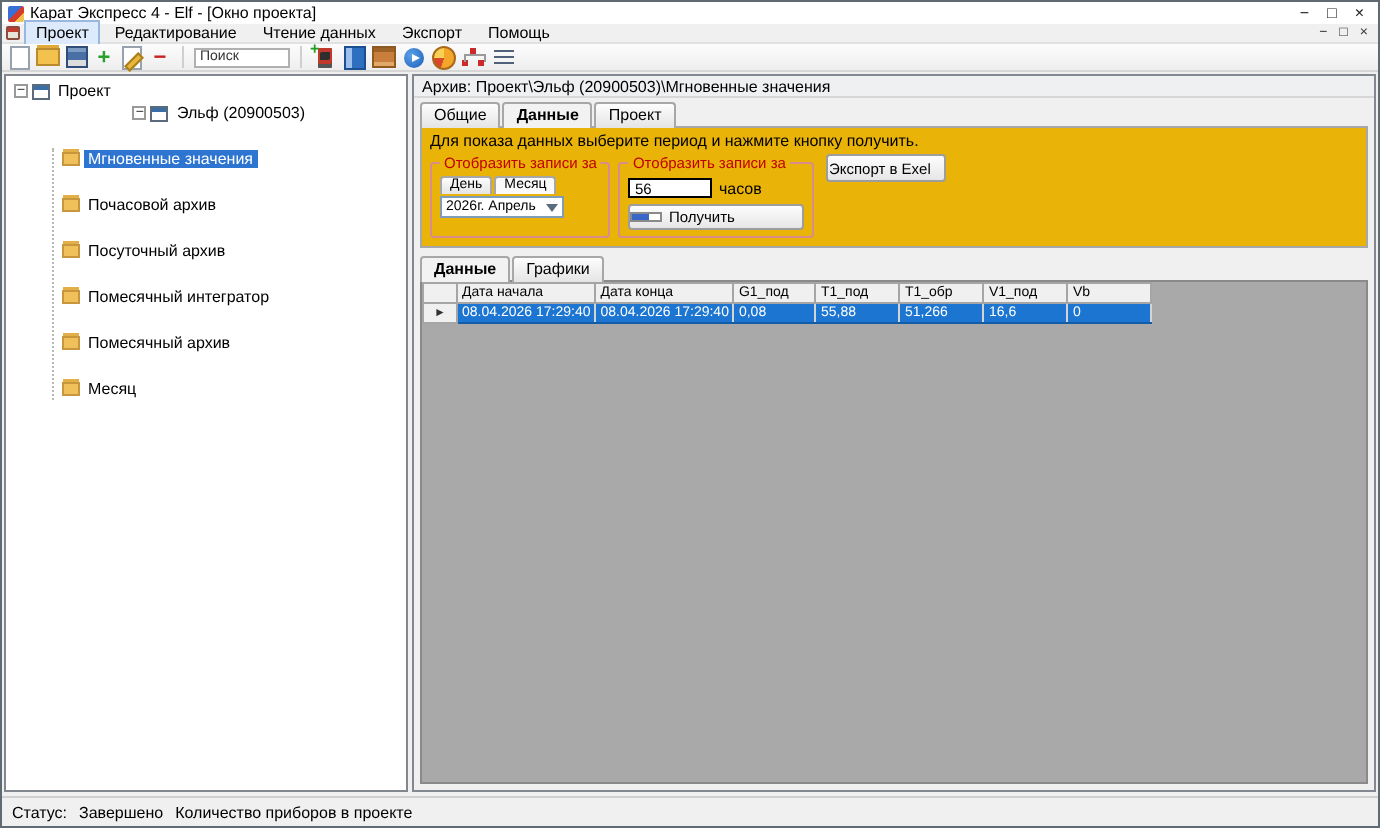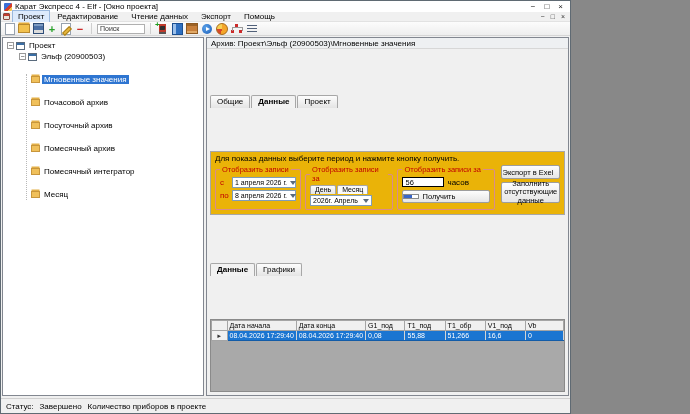--- a/index.html
+++ b/index.html
@@ -1,18 +1,18 @@
 <!DOCTYPE html>
 <html><head>
 <meta charset="utf-8">
 <style>
   * { box-sizing: border-box; margin: 0; padding: 0; }
   html,body { width:690px; height:414px; overflow:hidden; }
   body { font-family:"Liberation Sans", sans-serif; font-size:8px; color:#000; background:#888; }
-  .window { width:571px; height:414px; display:flex; flex-direction:column; background:#f0f0f0; border:1px solid #5f6a73; }
+  .window { width:690px; height:414px; display:flex; flex-direction:column; background:#f0f0f0; border:1px solid #5f6a73; }
 
   
   .titlebar { height:11px; background:#fff; display:flex; align-items:center; gap:3px; padding:0 3px; flex:0 0 auto; }
   .app-icon { width:8px; height:8px; background:linear-gradient(135deg,#3a6fd8 0 45%,#d43b2a 45% 70%,#f2c14e 70% 100%); border-radius:1px; flex:0 0 auto; }
   .title-text { font-size:8px; white-space:nowrap; }
   .win-controls { margin-left:auto; display:flex; gap:9px; padding-right:4px; color:#222; }
   .win-controls span { font-size:8px; line-height:8px; cursor:default; }
 
   
   .menubar { height:10px; display:flex; align-items:center; gap:2px; padding:0 2px; background:#f0f0f0; border-bottom:1px solid #e2e2e2; flex:0 0 auto; }
@@ -43,31 +43,31 @@
   .i-read-data::after { content:""; position:absolute; left:5px; top:4px; border-left:4px solid #fff; border-top:2px solid transparent; border-bottom:2px solid transparent; }
   .i-pie-chart::before { content:""; width:10px; height:10px; border-radius:50%; background:conic-gradient(#f4a62a 0 55%, #d9482b 55% 75%, #f7d154 75% 100%); border:1px solid #a86a1a; }
   .i-network-tree::before { content:""; position:absolute; top:1px; left:4px; width:3px; height:3px; background:#cc2a2a; box-shadow:-4px 6px 0 #cc2a2a, 4px 6px 0 #cc2a2a; }
   .i-network-tree::after { content:""; position:absolute; top:4px; left:1px; width:9px; height:3px; border:1px solid #9a9a9a; border-bottom:none; }
   .i-data-list::before { content:""; width:10px; height:8px; background:repeating-linear-gradient(#51617a 0 1px, transparent 1px 3px); }
 
   
   .main { flex:1; display:flex; gap:2px; padding:1px 1px 2px; min-height:0; }
   .tree-panel { width:202px; flex:0 0 auto; background:#fff; border:1px solid #828790; padding:2px 1px; overflow:hidden; }
   .tnode { height:11px; display:flex; align-items:center; gap:2px; white-space:nowrap; }
-  .lvl0 { padding-left:3px; } .lvl1 { padding-left:15px; }
+  .lvl0 { padding-left:3px; } .lvl1 { padding-left:15px;justify-content:center; }
   #tree-children { margin-left:22px; border-left:1px dotted #b8b8b8; }
   #tree-children .tnode { padding-left:4px;margin-top:12px; }
   .expander { width:7px; height:7px; border:1px solid #999; background:#fff; font-size:7px; line-height:5px; text-align:center; color:#333; flex:0 0 auto; }
   .ticon { flex:0 0 auto; }
   .ticon.win { width:9px; height:8px; background:#fff; border:1px solid #5a6b7d; box-shadow:inset 0 2px 0 #3a6ea5; }
   .ticon.folder { width:9px; height:7px; background:#f0c05a; border:1px solid #c8963c; box-shadow:0 -2px 0 -0.5px #e3af47; }
   .tlabel { padding:0 2px; }
   .tlabel.sel { background:#2e75d1; color:#fff; }
 
-  .right-panel { flex:1; display:flex; flex-direction:column; border:1px solid #828790; background:#f0f0f0; min-width:0;gap:44px; }
+  .right-panel { flex:1; display:flex; flex-direction:column; border:1px solid #828790; background:#f0f0f0; min-width:0; }
   .archive-header { height:11px; line-height:11px; padding:0 4px; background:#eef0f2; border-bottom:1px solid #d7d7d7; white-space:nowrap; overflow:hidden; }
 
   .tabs { display:flex; gap:1px; padding:2px 3px 0; position:relative; z-index:1; flex:0 0 auto; }
   .tab { border:1px solid #a7a7a7; border-bottom:none; background:linear-gradient(#fdfdfd,#e4e4e4); padding:1px 6px; border-radius:2px 2px 0 0; margin-bottom:-1px; cursor:default; }
   .tab.active { background:#f2f2f2; font-weight:bold; padding-bottom:2px; }
 
   .tab-page { border:1px solid #a7a7a7; margin:0 3px; padding:2px 4px 4px; background:#eab308; flex:0 0 auto; }
   .instruction { margin-bottom:2px; }
   .groups-row { display:flex; gap:4px; align-items:stretch; }
   fieldset { border:1px solid #d98c8c; border-radius:2px; padding:1px 4px 3px; }
@@ -175,25 +175,25 @@
           <div class="tnode lvl2">
             <span class="ticon folder"></span>
             <span class="tlabel">Почасовой архив</span>
           </div>
           <div class="tnode lvl2">
             <span class="ticon folder"></span>
             <span class="tlabel">Посуточный архив</span>
           </div>
           <div class="tnode lvl2">
             <span class="ticon folder"></span>
+            <span class="tlabel">Помесячный интегратор</span>
+          </div>
+          <div class="tnode lvl2">
+            <span class="ticon folder"></span>
             <span class="tlabel">Помесячный архив</span>
-          </div>
-          <div class="tnode lvl2">
-            <span class="ticon folder"></span>
-            <span class="tlabel">Помесячный интегратор</span>
           </div>
           <div class="tnode lvl2">
             <span class="ticon folder"></span>
             <span class="tlabel">Месяц</span>
           </div>
         </div>
     </div>
 
     <div class="right-panel">
       <div class="archive-header">Архив: Проект\Эльф (20900503)\Мгновенные значения</div>
@@ -201,37 +201,20 @@
       <div class="tabs" id="top-tabs">
           <span class="tab">Общие</span>
           <span class="tab active">Данные</span>
           <span class="tab">Проект</span>
         </div>
 
       <div class="tab-page">
         <div class="instruction">Для показа данных выберите период и нажмите кнопку получить.</div>
         <div class="groups-row">
 
-          <fieldset>
-            <legend>Отобразить записи</legend>
-            <div class="field-row">
-              <span class="red-label">с</span>
-              <div class="combo date">
-                <span>1 апреля 2026 г.</span>
-                <span class="caret"></span>
-              </div>
-            </div>
-            <div class="field-row">
-              <span class="red-label">по</span>
-              <div class="combo date">
-                <span>8 апреля 2026 г.</span>
-                <span class="caret"></span>
-              </div>
-            </div>
-          </fieldset>
 
           <fieldset>
             <legend>Отобразить записи за</legend>
             <div class="tabs mini-tabs" id="group-tabs">
                 <span class="tab">День</span>
                 <span class="tab active">Месяц</span>
               </div>
             <div class="combo month">
               <span>2026г. Апрель</span>
               <span class="caret"></span>
@@ -246,23 +229,20 @@
             </div>
             <div class="btn get-btn">
               <span class="mini-progress"></span>
               <span>Получить</span>
             </div>
           </fieldset>
 
           <div class="side-buttons">
             <div class="btn export-btn">
               <span>Экспорт в Exel</span>
-            </div>
-            <div class="btn fill-btn">
-              <span>Заполнить отсутствующие данные</span>
             </div>
           </div>
 
         </div>
       </div>
 
       <div class="tabs data-tabs-strip" id="data-tabs">
           <span class="tab active">Данные</span>
           <span class="tab">Графики</span>
         </div>

